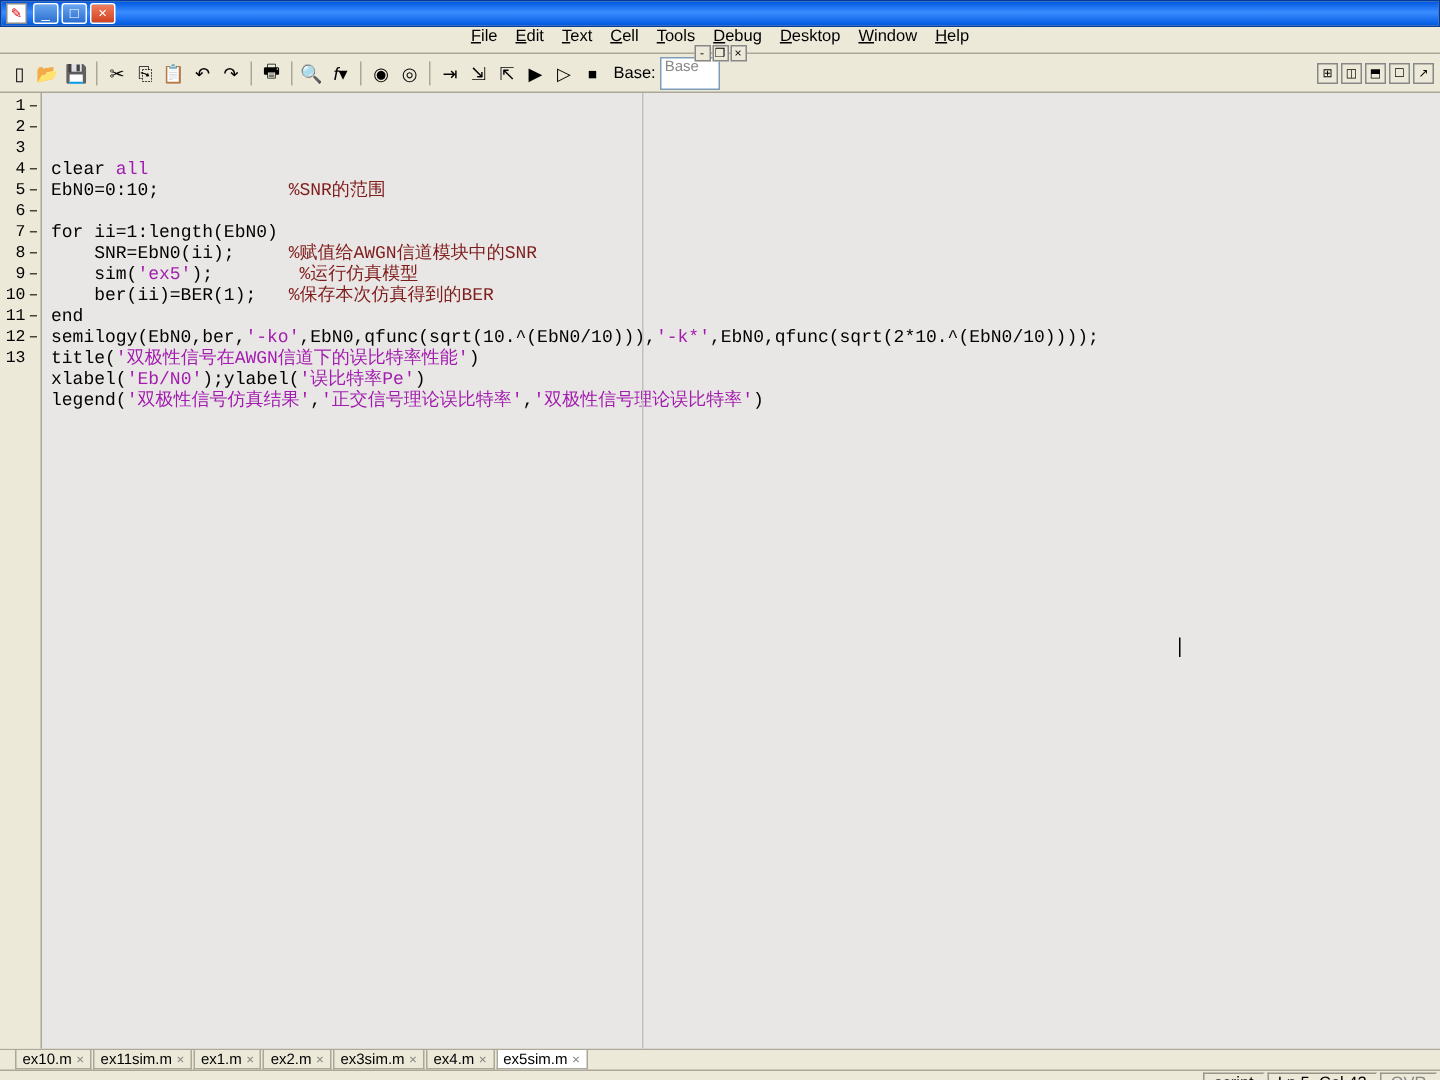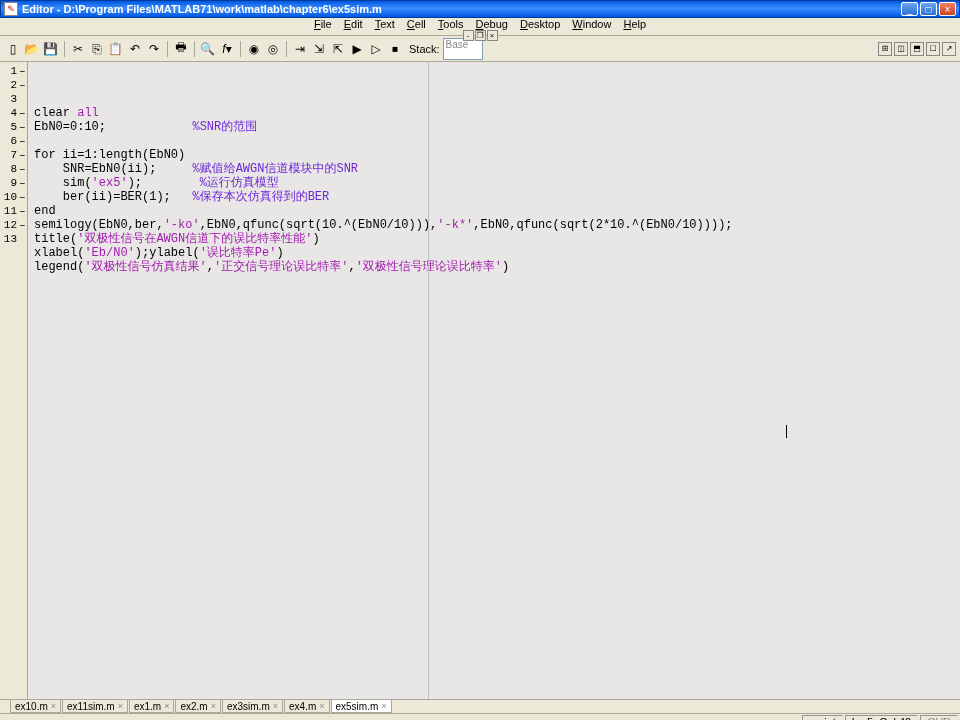--- a/index.html
+++ b/index.html
@@ -24,38 +24,37 @@
 .tb-right { display: flex; gap: 2px; }
 .tb-right-btn { width: 14px; height: 14px; border: 1px solid #888; background: #ece9d8; cursor: pointer; font-size: 8px; display: flex; align-items: center; justify-content: center; }
 .editor-area { height: 637px; background: #e9e7e5; display: flex; position: relative; }
 .gutter { width: 28px; background: #ece9d8; border-right: 1px solid #aca899; padding-top: 2px; }
 .line-num { height: 14px; font-size: 11px; font-family: "Courier New", monospace; color: #000; text-align: right; padding-right: 2px; display: flex; justify-content: flex-end; align-items: center; }
 .line-num .dash { margin-left: 2px; color: #000; width: 6px; text-align: center; }
 .code { flex: 1; font-family: "Courier New", monospace; font-size: 12px; line-height: 14px; padding: 2px 6px; white-space: pre; color: #000; position: relative; }
 .code-line { height: 14px; }
 .kw { color: #000000; }
 .str { color: #a21caf; }
-.com { color: #6d28d9; }
+.com { color: #7f1d1d; }
 .page-rule { position: absolute; top: 0; bottom: 0; width: 1px; background: #c0c0c0; }
 .cursor { display: inline-block; width: 1px; height: 13px; background: #000; vertical-align: text-bottom; position: absolute; }
 .tabs { height: 14px; background: #ece9d8; border-top: 1px solid #aca899; display: flex; padding-left: 10px; font-size: 10px; }
 .file-tab { padding: 0 4px; border: 1px solid #aca899; border-top: none; background: #ece9d8; display: flex; align-items: center; cursor: pointer; margin-right: 1px; }
 .file-tab.active { background: #ffffff; }
 .file-tab .x { margin-left: 3px; color: #888; font-size: 9px; }
 .statusbar { height: 17px; background: #ece9d8; border-top: 1px solid #aca899; display: flex; align-items: center; font-size: 11px; }
 .status-left { flex: 1; }
 .status-cell { border: 1px inset #ece9d8; padding: 0 6px; margin-right: 2px; height: 15px; display: flex; align-items: center; }
 .status-cell.dim { color: #888; }
 </style>
 </head>
 <body>
 
 <div class="titlebar">
   <span class="titlebar-icon">✎</span>
-  <span class="titlebar-text">Editor - D:\Program Files\MATLAB71\work\matlab\chapter6\ex5sim.m</span>
   <div class="titlebar-btns">
     <div class="titlebar-btn">_</div>
     <div class="titlebar-btn">□</div>
     <div class="titlebar-btn close">×</div>
   </div>
 </div>
 
 <div class="menubar">
   <span id="menus"><span class="menu-item"><u>F</u>ile</span><span class="menu-item"><u>E</u>dit</span><span class="menu-item"><u>T</u>ext</span><span class="menu-item"><u>C</u>ell</span><span class="menu-item"><u>T</u>ools</span><span class="menu-item"><u>D</u>ebug</span><span class="menu-item"><u>D</u>esktop</span><span class="menu-item"><u>W</u>indow</span><span class="menu-item"><u>H</u>elp</span></span>
   <span class="menu-spacer"></span>
@@ -84,21 +83,21 @@
   <span class="tb-sep"></span>
   <span class="tb-btn">◉</span>
   <span class="tb-btn">◎</span>
   <span class="tb-sep"></span>
   <span class="tb-btn">⇥</span>
   <span class="tb-btn">⇲</span>
   <span class="tb-btn">⇱</span>
   <span class="tb-btn">▶</span>
   <span class="tb-btn">▷</span>
   <span class="tb-btn">⏹</span>
-  <span class="tb-label">Stack:</span>
+  <span class="tb-label">Base:</span>
   <span class="tb-dropdown">Base</span>
   <span class="tb-spacer"></span>
   <div class="tb-right">
     <span class="tb-right-btn">⊞</span>
     <span class="tb-right-btn">◫</span>
     <span class="tb-right-btn">⬒</span>
     <span class="tb-right-btn">☐</span>
     <span class="tb-right-btn">↗</span>
   </div>
 </div>

